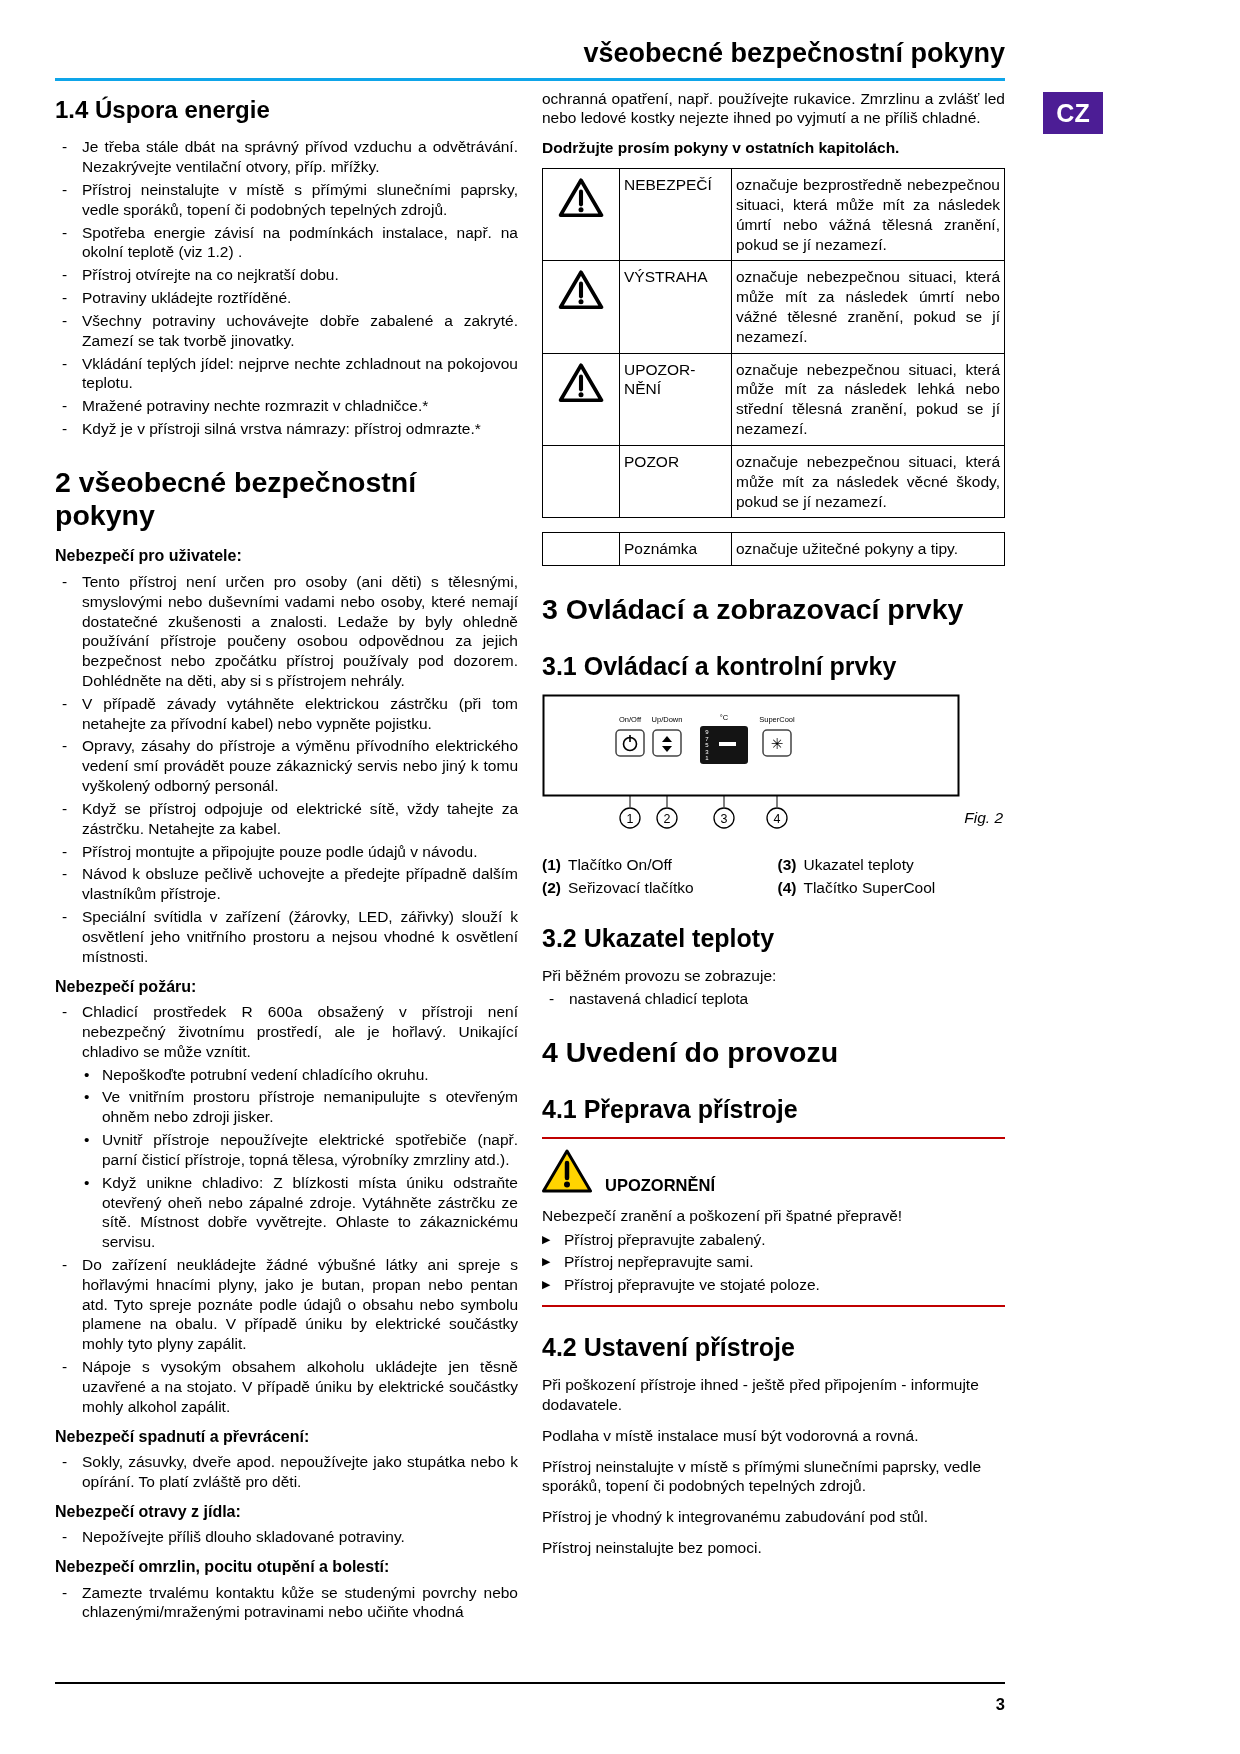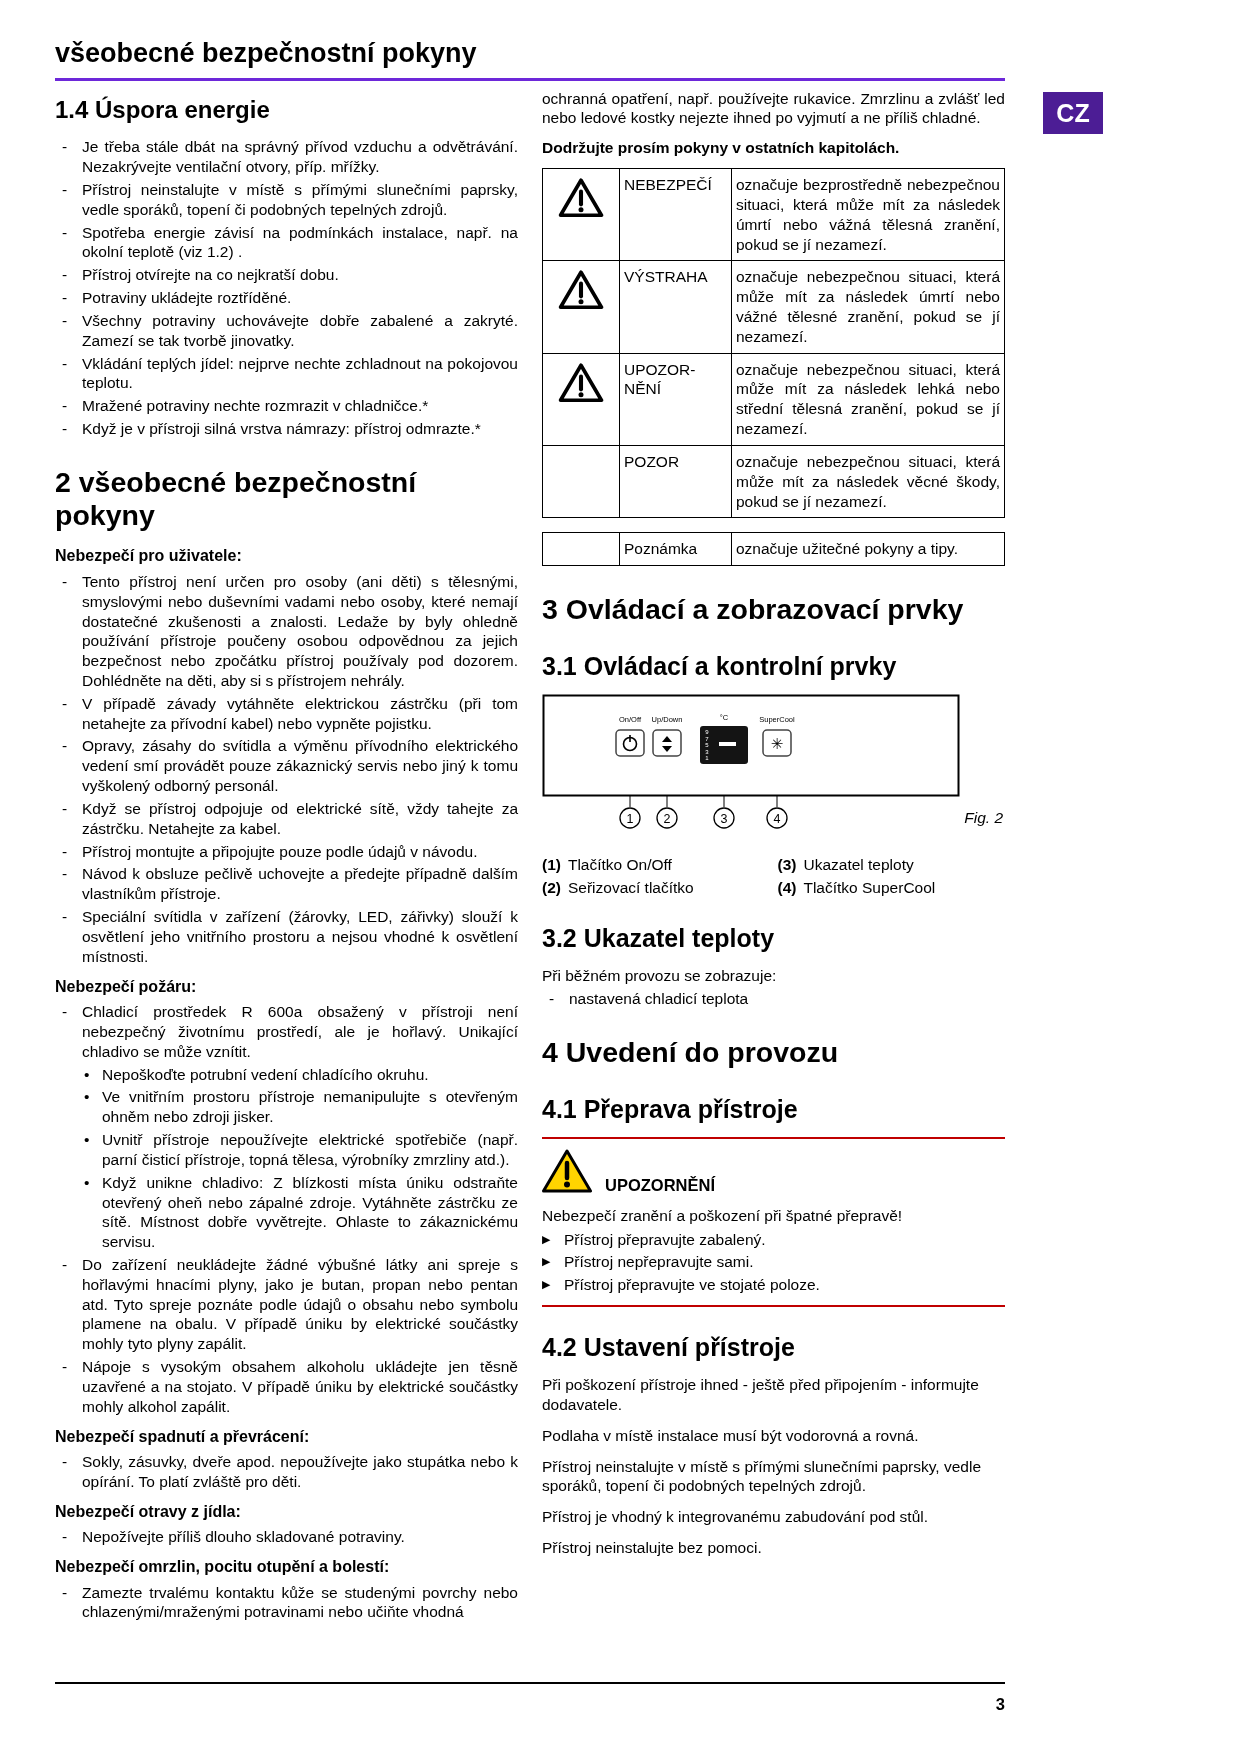--- a/index.html
+++ b/index.html
@@ -4,21 +4,21 @@
 <style>
   html, body { margin:0; padding:0; }
   body {
     width:1240px; height:1754px; background:#fff; color:#000;
     font-family:"Liberation Sans","DejaVu Sans",sans-serif;
     font-size:15.5px; line-height:1.28; position:relative; overflow:hidden;
   }
   .content { position:absolute; left:55px; top:36px; width:950px; }
 
   
-  .page-header { border-bottom:3px solid #6d28d9; padding-bottom:7px; }
+  .page-header { border-bottom:3px solid #0ea5e9; padding-bottom:7px; text-align:right; }
   .page-header-title { font-size:27px; font-weight:bold; }
 
   .cz-badge {
     position:absolute; left:1043px; top:92px; width:60px; height:42px;
     background:#4c1d95; color:#fff; font-size:25px; font-weight:bold;
     display:flex; align-items:center; justify-content:center;
   }
 
   
   .cols { display:flex; gap:24px; margin-top:8px; align-items:flex-start; }
@@ -106,21 +106,21 @@
         <div class="dash-item">Mražené potraviny nechte rozmrazit v chladničce.*</div>
         <div class="dash-item">Když je v přístroji silná vrstva námrazy: přístroj odmrazte.*</div>
       </section>
 
       <section>
         <h1 class="h-xl">2 všeobecné bezpečnostní pokyny</h1>
 
         <div class="subhead">Nebezpečí pro uživatele:</div>
         <div class="dash-item">Tento přístroj není určen pro osoby (ani děti) s tělesnými, smyslovými nebo duševními vadami nebo osoby, které nemají dostatečné zkušenosti a znalosti. Ledaže by byly ohledně používání přístroje poučeny osobou odpovědnou za jejich bezpečnost nebo zpočátku přístroj používaly pod dozorem. Dohlédněte na děti, aby si s přístrojem nehrály.</div>
         <div class="dash-item">V případě závady vytáhněte elektrickou zástrčku (při tom netahejte za přívodní kabel) nebo vypněte pojistku.</div>
-        <div class="dash-item">Opravy, zásahy do svítidla a výměnu přívodního elektrického vedení smí provádět pouze zákaznický servis nebo jiný k tomu vyškolený odborný personál.</div>
+        <div class="dash-item">Opravy, zásahy do přístroje a výměnu přívodního elektrického vedení smí provádět pouze zákaznický servis nebo jiný k tomu vyškolený odborný personál.</div>
         <div class="dash-item">Když se přístroj odpojuje od elektrické sítě, vždy tahejte za zástrčku. Netahejte za kabel.</div>
         <div class="dash-item">Přístroj montujte a připojujte pouze podle údajů v návodu.</div>
         <div class="dash-item">Návod k obsluze pečlivě uchovejte a předejte případně dalším vlastníkům přístroje.</div>
         <div class="dash-item">Speciální svítidla v zařízení (žárovky, LED, zářivky) slouží k osvětlení jeho vnitřního prostoru a nejsou vhodné k osvětlení místnosti.</div>
 
         <div class="subhead">Nebezpečí požáru:</div>
         <div class="dash-item">Chladicí prostředek R 600a obsažený v přístroji není nebezpečný životnímu prostředí, ale je hořlavý. Unikající chladivo se může vznítit.</div>
         <div class="bullet-item">Nepoškoďte potrubní vedení chladícího okruhu.</div>
         <div class="bullet-item">Ve vnitřním prostoru přístroje nemanipulujte s otevřeným ohněm nebo zdroji jisker.</div>
         <div class="bullet-item">Uvnitř přístroje nepoužívejte elektrické spotřebiče (např. parní čisticí přístroje, topná tělesa, výrobníky zmrzliny atd.).</div>

